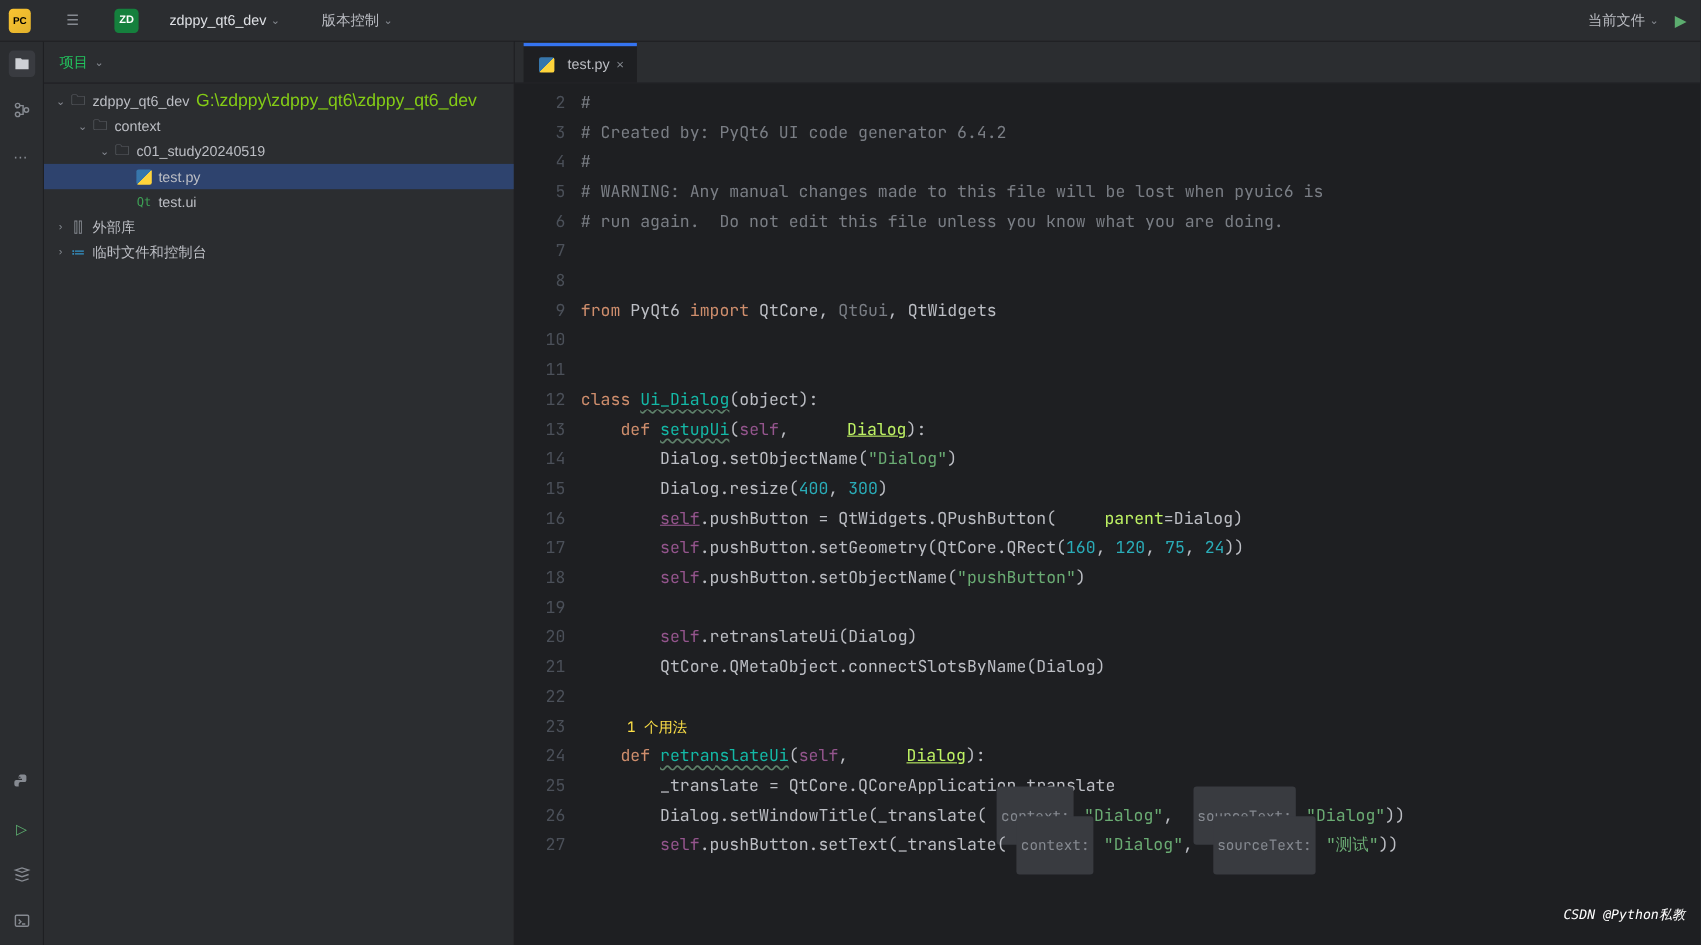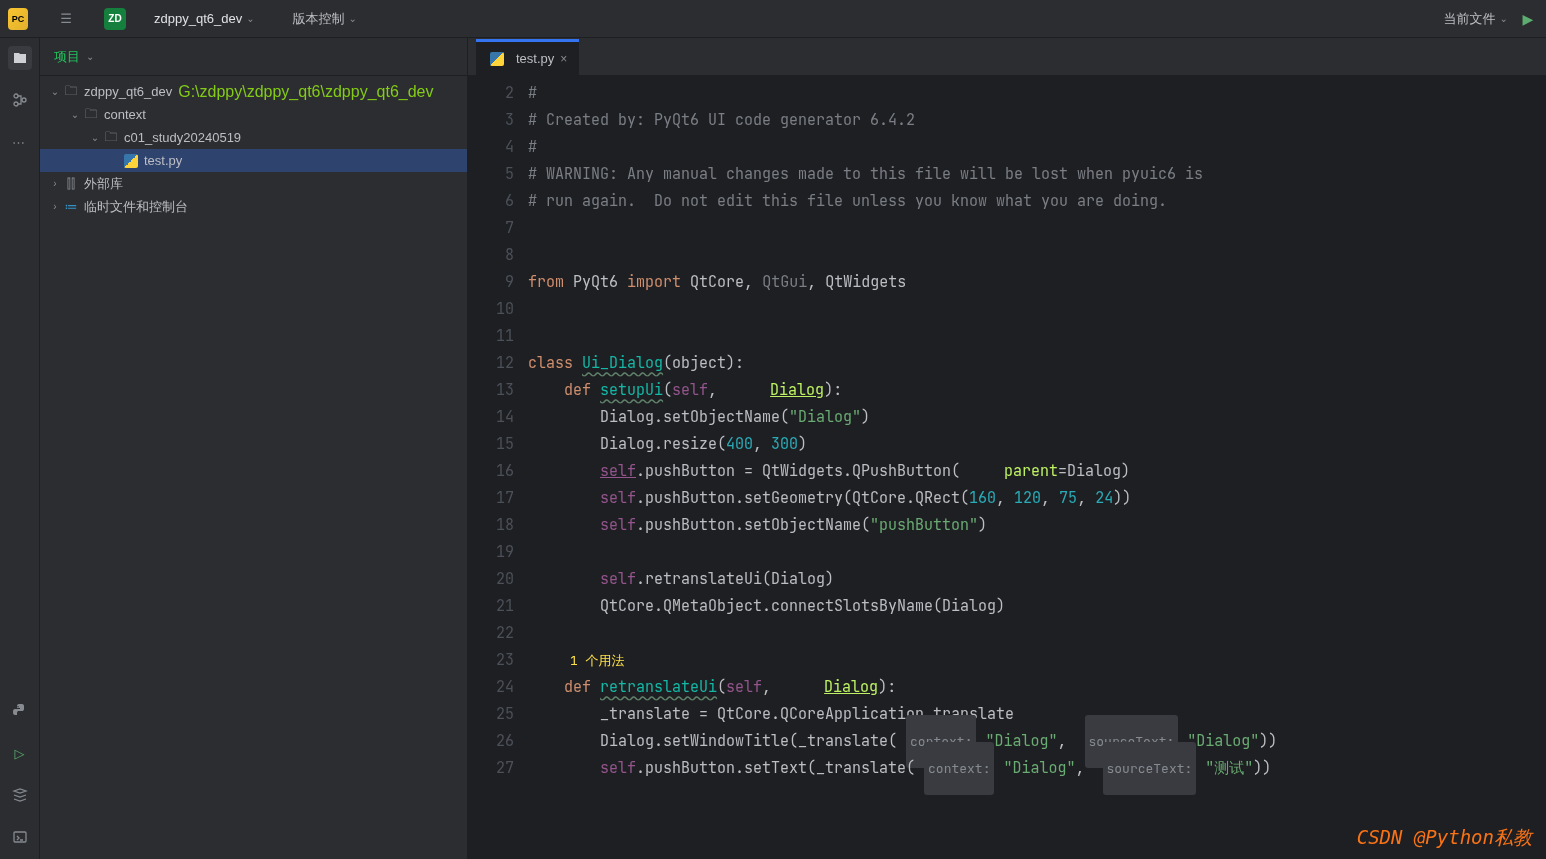--- a/index.html
+++ b/index.html
@@ -66,21 +66,21 @@
 .c-keyword { color:#cf8e6d; }
 .c-def { color:#14b8a6; }
 .c-self { color:#94558d; }
 .c-string { color:#6aab73; }
 .c-number { color:#2aacb8; }
 .c-param { color:#bef264;margin-left:44px; }
 .c-hint { background:#393b40; color:#868a91; border-radius:3px; padding:18px 4px; font-size:13px; }
 .c-unused { color:#7a7e85; }
 .underline-wave { text-decoration: underline wavy #5f826b; text-underline-offset:3px; }
 .usage-hint { color:#fde047; font-size:13px; margin-left:42px; }
-.watermark { position:absolute; bottom:8px; right:14px; color:#f97316; font-size:19px; font-style:italic; font-family:"Consolas",monospace; }
+.watermark { position:absolute; bottom:19px; right:14px; color:#ffffff; font-size:12px; font-style:italic; font-family:"Consolas",monospace; }
 </style>
 </head>
 <body>
 
 <div class="top-bar">
   <div class="top-left">
     <span class="ic">
         <span class="pc-logo">PC</span>
       </span>
     <span class="ic" style="color:#868a91;">☰</span>
@@ -161,20 +161,24 @@
       <div class="tree-row" style="padding-left:48px">
         <span class="tree-arrow">⌄</span>
         <span class="tree-icon folder-ic">🗀</span>
         <span class="tree-label">c01_study20240519</span>
       </div>
       <div class="tree-row selected" style="padding-left:82px">
         <span class="tree-icon">
             <span class="py-ic"></span>
           </span>
         <span class="tree-label">test.py</span>
+      </div>
+      <div class="tree-row" style="padding-left:82px">
+        <span class="tree-icon qt-ic">Qt</span>
+        <span class="tree-label">test.ui</span>
       </div>
       <div class="tree-row" style="padding-left:8px">
         <span class="tree-arrow">›</span>
         <span class="tree-icon" style="color:#868a91;">⫿⫿</span>
         <span class="tree-label">外部库</span>
       </div>
       <div class="tree-row" style="padding-left:8px">
         <span class="tree-arrow">›</span>
         <span class="tree-icon" style="color:#3592c4;">≔</span>
         <span class="tree-label">临时文件和控制台</span>

